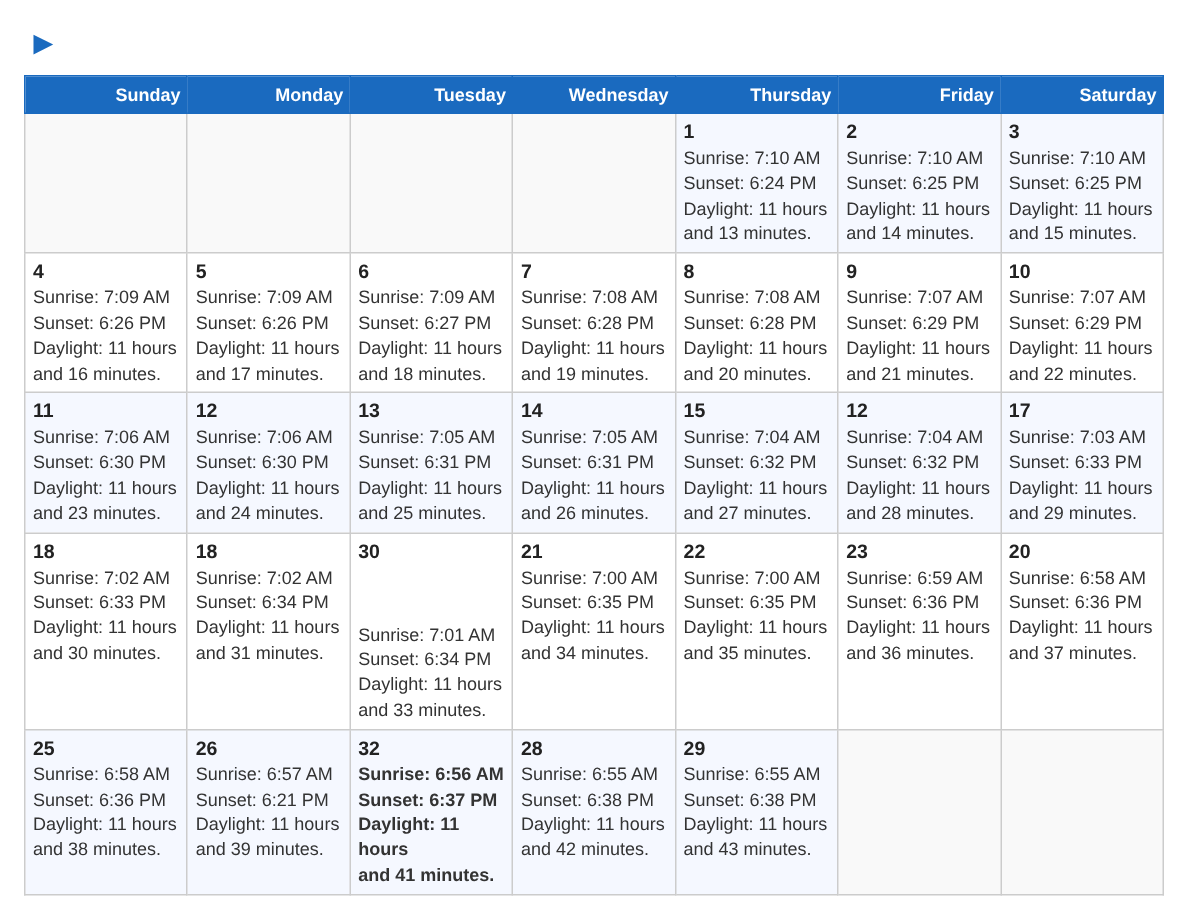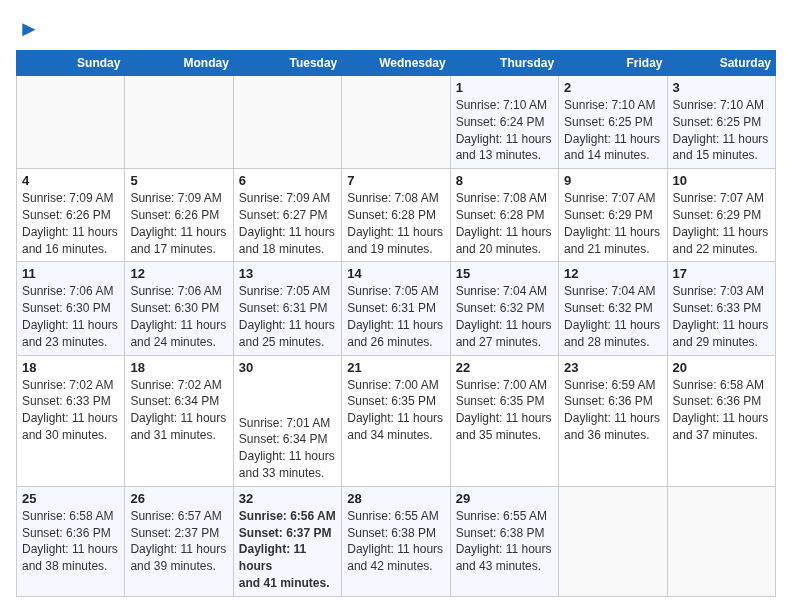--- a/index.html
+++ b/index.html
@@ -312,21 +312,21 @@
         <td>
           <span class="day-num">25</span>
           <div class="day-detail" style="white-space: pre-line;">Sunrise: 6:58 AM
 Sunset: 6:36 PM
 Daylight: 11 hours
 and 38 minutes.</div>
         </td>
         <td>
           <span class="day-num">26</span>
           <div class="day-detail" style="white-space: pre-line;">Sunrise: 6:57 AM
-Sunset: 2:37 PM
+Sunset: 6:21 PM
 Daylight: 11 hours
 and 39 minutes.</div>
         </td>
         <td>
           <span class="day-num">32</span>
           <div class="day-detail" style="white-space: pre-line; font-weight: bold;">Sunrise: 6:56 AM
 Sunset: 6:37 PM
 Daylight: 11 hours
 and 41 minutes.</div>
         </td>

